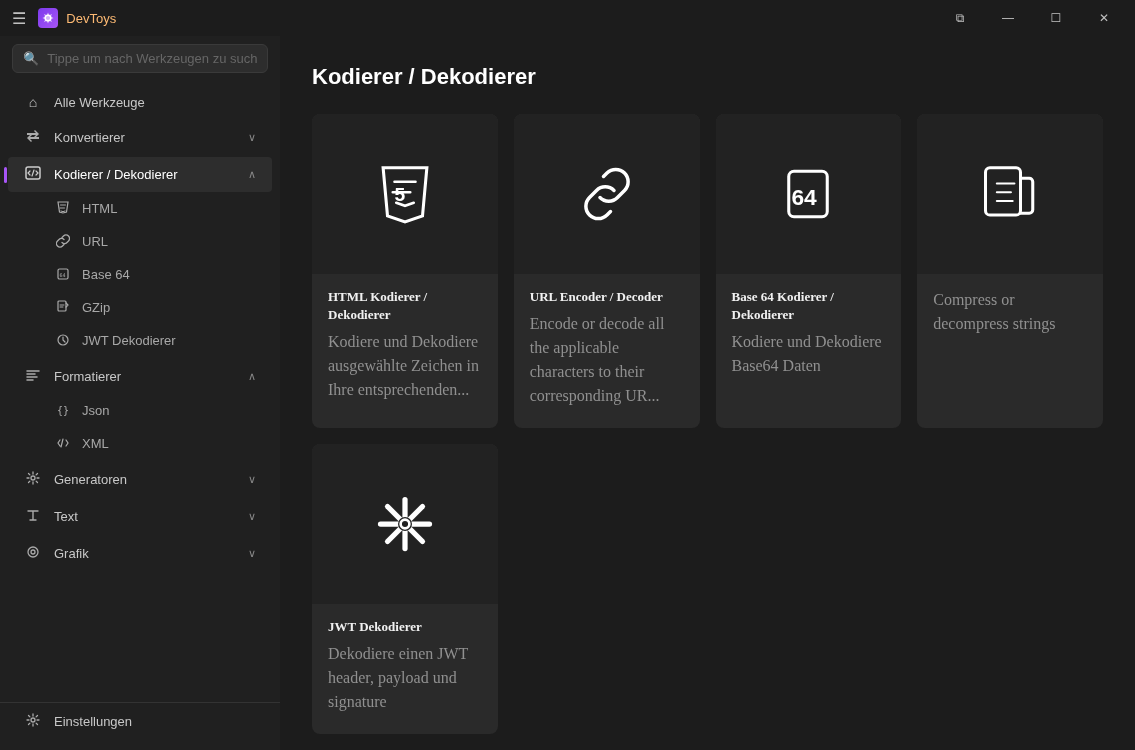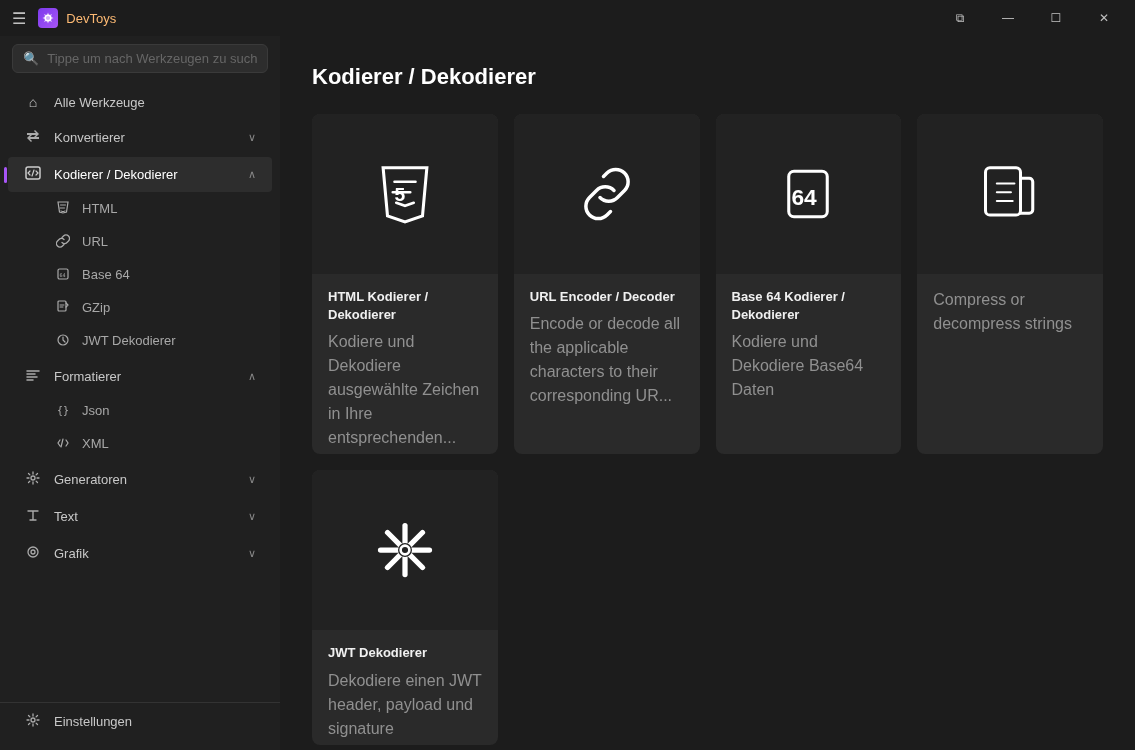--- a/index.html
+++ b/index.html
@@ -188,22 +188,23 @@
       display: flex;
       align-items: center;
       justify-content: center;
       border-radius: 8px 8px 0 0;
     }
     .card-icon-area svg {
       width: 70px;
       height: 70px;
     }
     .card-body {
-      padding: 14px 16px 4px;
+      padding: 14px 16px 20px;
       flex: 1;
+      font-family: Liberation Serif, serif;
     }
     .card-title {
       font-size: 13px;
       font-weight: 600;
       color: #f0f0f0;
       margin-bottom: 6px;
       line-height: 1.4;
     }
     .card-desc {
       font-size: 16px;

